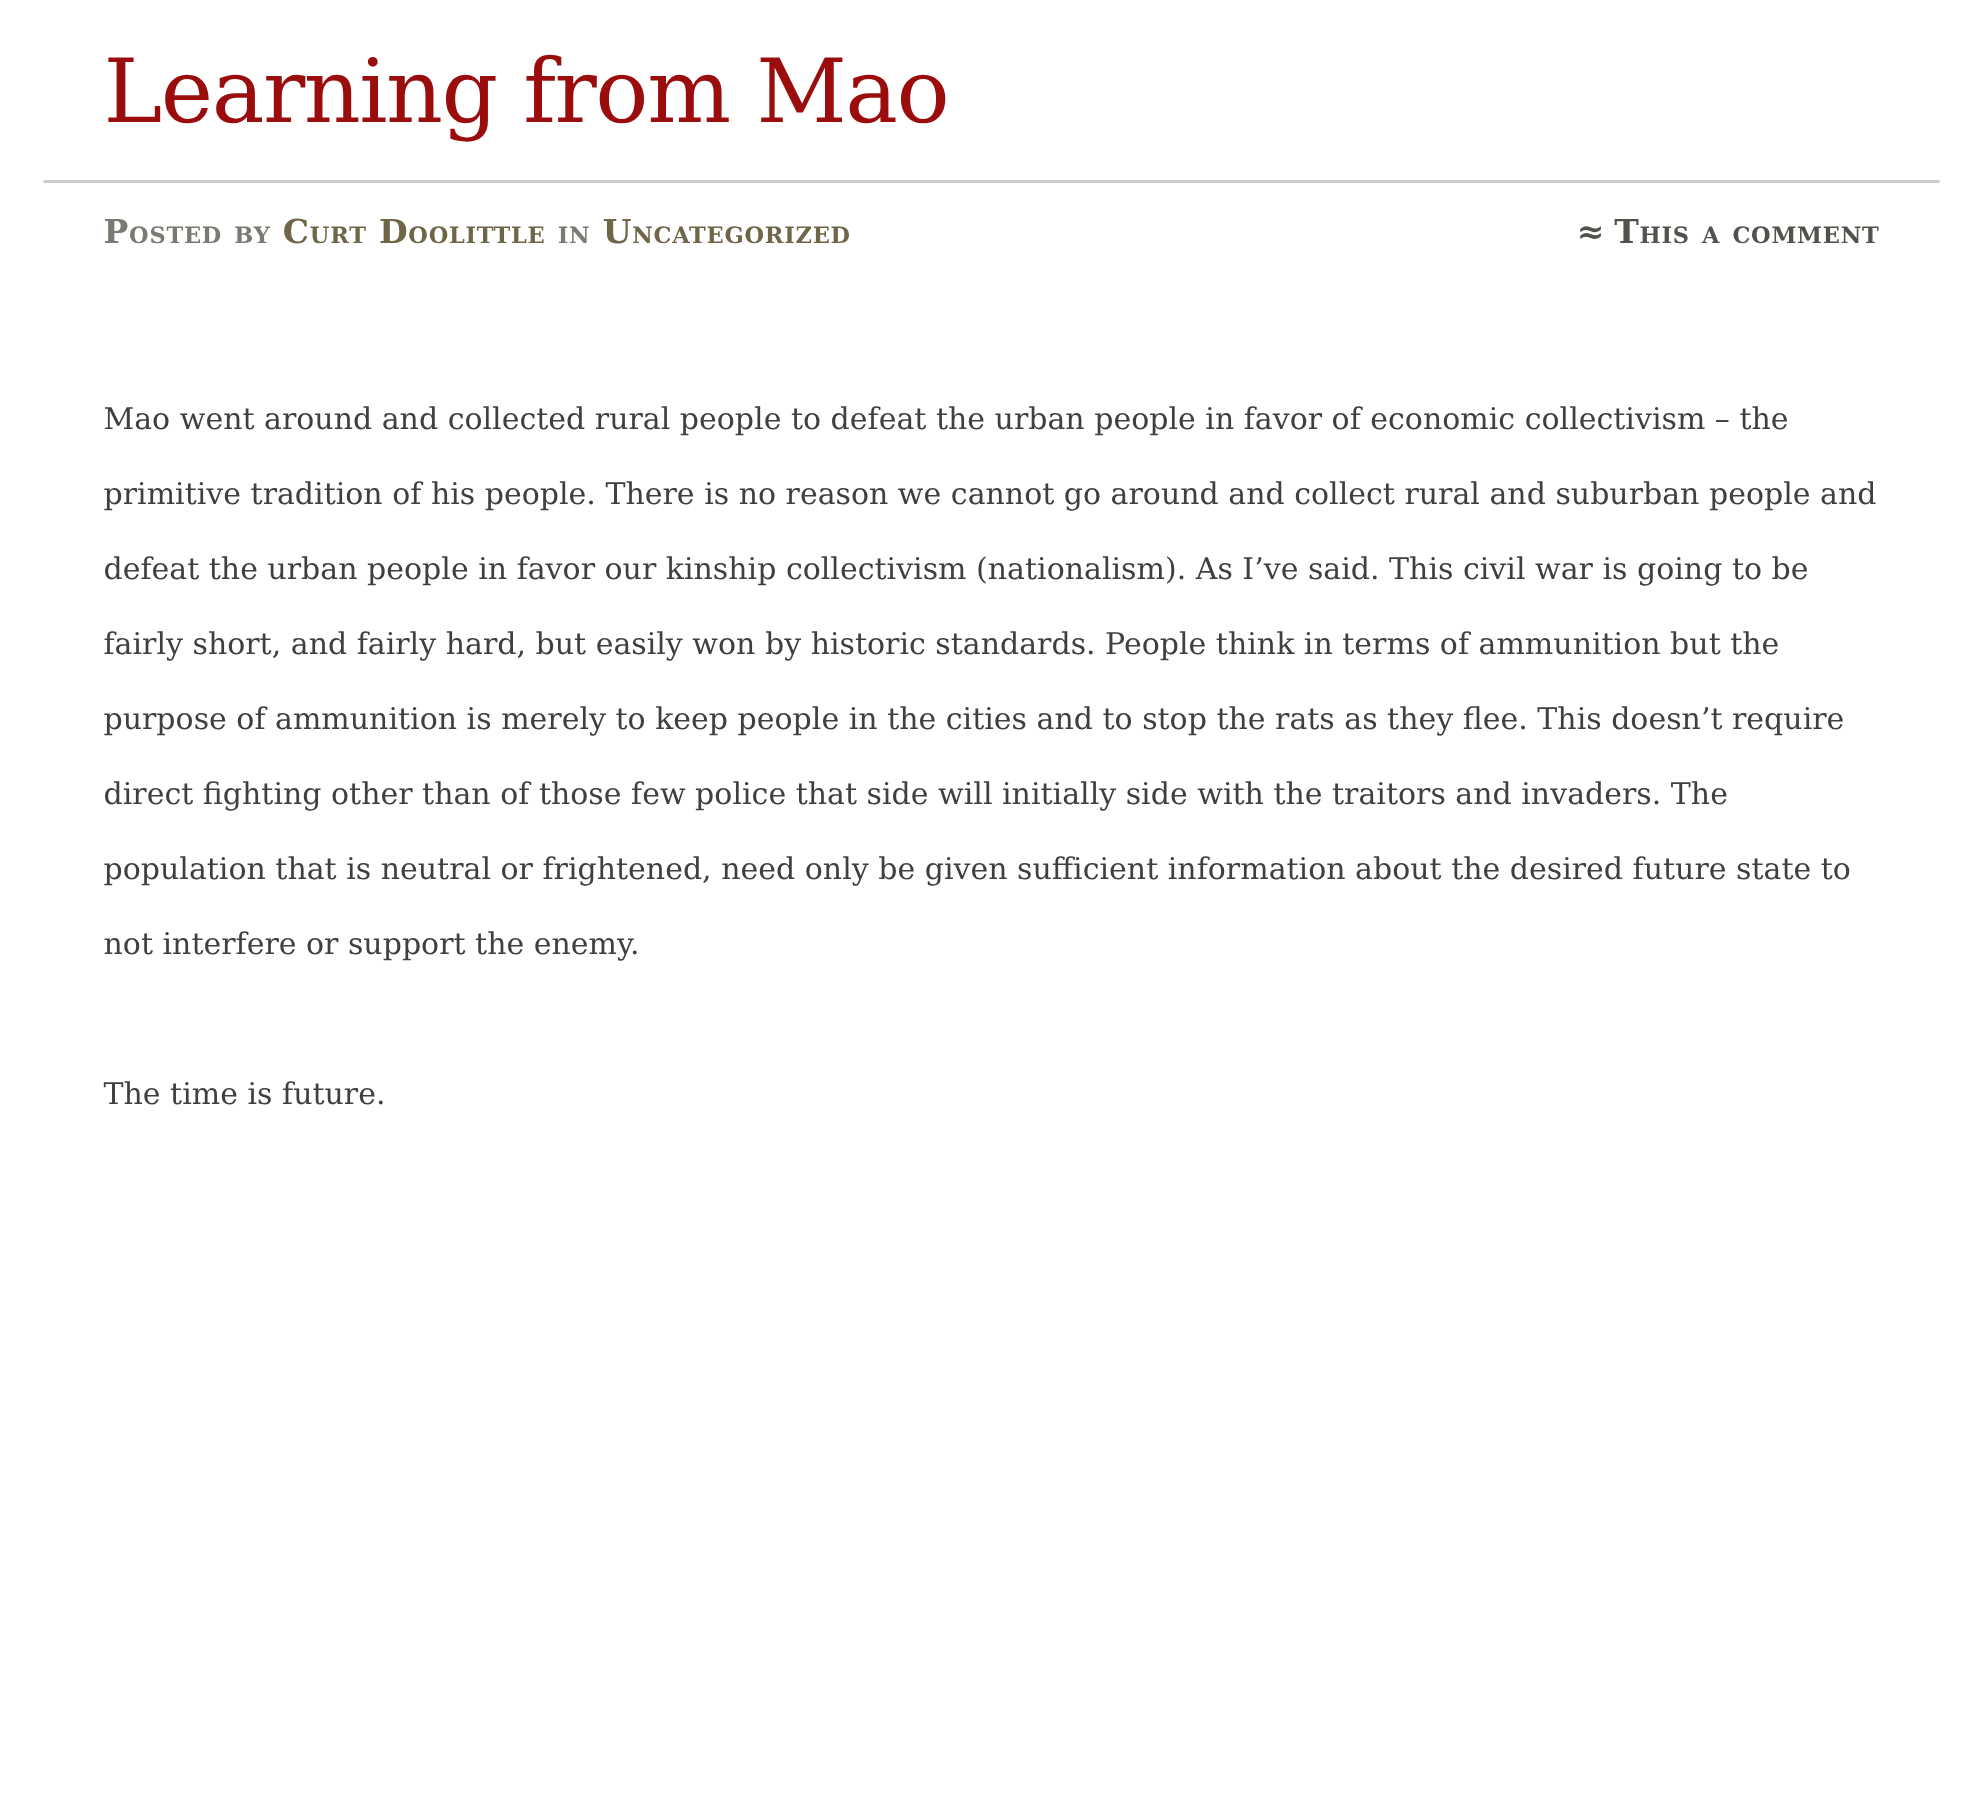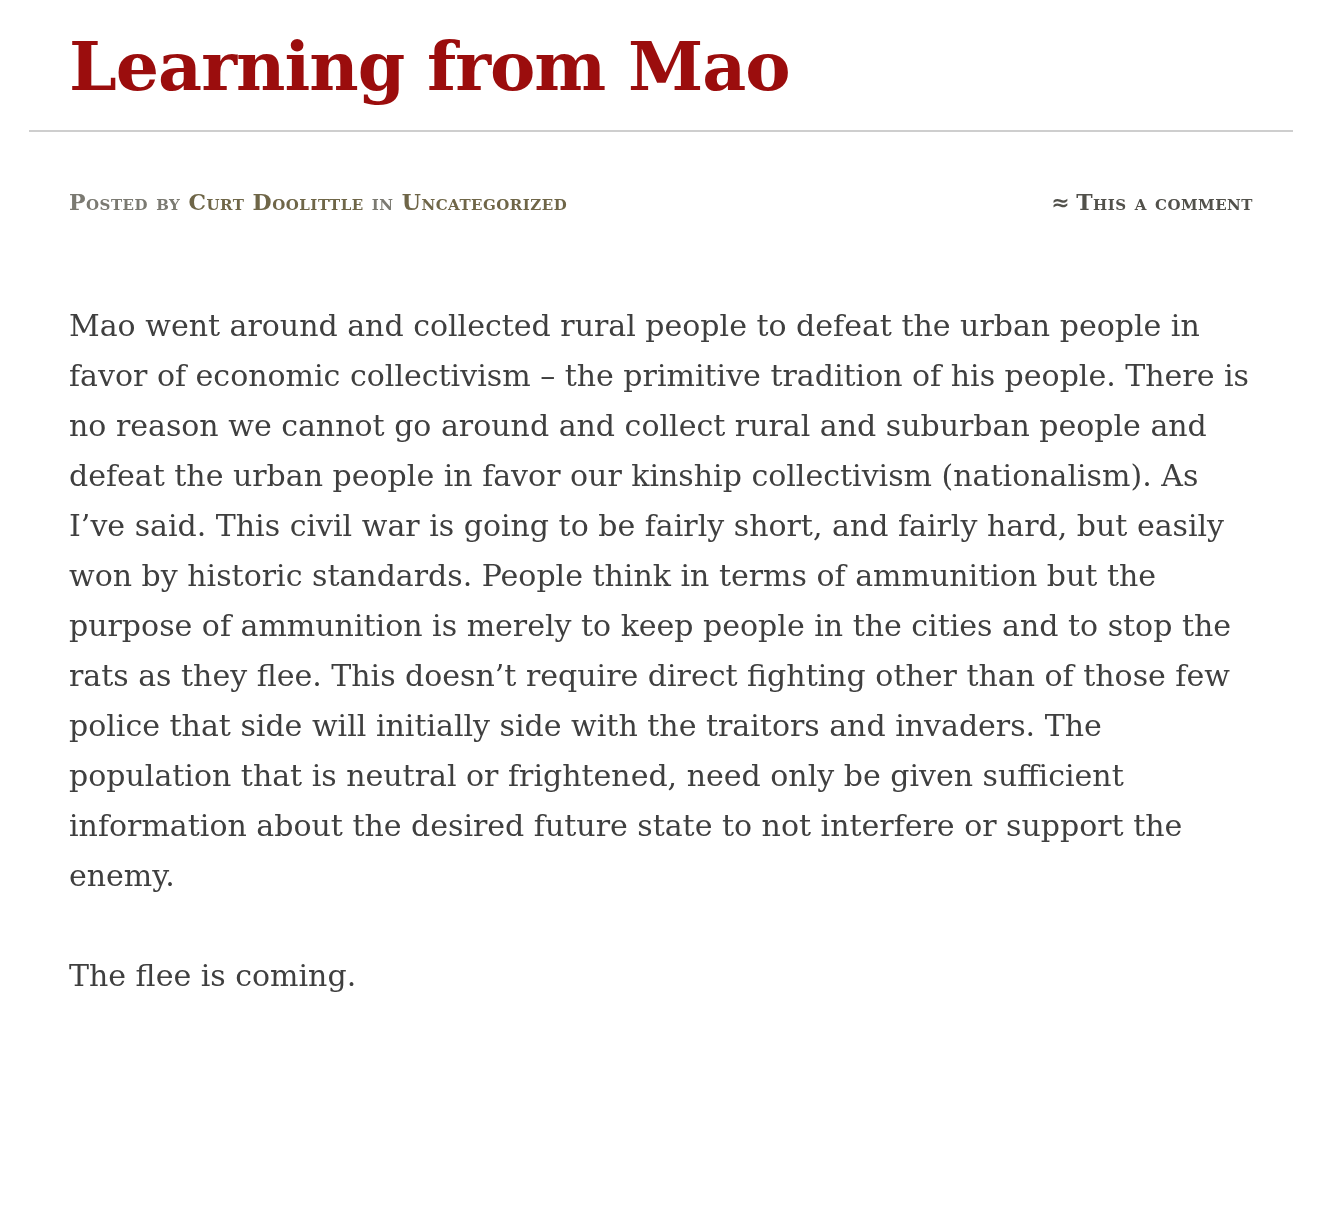--- a/index.html
+++ b/index.html
@@ -24,62 +24,62 @@
     font-family: "DejaVu Serif", "Liberation Serif", serif;
   }
   .container {
     margin: 0 29px;
   }
   .inner {
     padding: 0 40px;
   }
   .post-title {
     margin: 26px 0 24px 0;
-    font-size: 68px;
+    font-size: 59px;
     line-height: 1.18;
-    font-weight: bold;
+    font-weight: normal;
     color: var(--title-color);
     letter-spacing: -1px;
   }
   .divider {
     border: none;
     border-top: 2px solid var(--divider);
     margin: 0;
   }
   .meta-row {
     display: flex;
     justify-content: space-between;
     align-items: baseline;
     margin-top: 20px;
     font-variant: small-caps;
     font-weight: 700;
     font-size: 22px;
     letter-spacing: 0.5px;
     color: var(--meta-text);
   }
-  .meta-left { white-space: nowrap; margin-top: 37px; }
+  .meta-left { white-space: nowrap; }
   .meta-link {
     color: var(--meta-link);
     text-decoration: none;
     cursor: pointer;
   }
   .comment-link {
     color: var(--comment-link);
     text-decoration: none;
     cursor: pointer;
     white-space: nowrap;
   }
   .approx {
     font-variant: normal;
     margin-right: 6px;
   }
   .post-content {
     margin-top: 86px;
     color: var(--body-text);
-    font-size: 30px;
+    font-size: 20px;
     line-height: 50px;
   }
   .post-content p {
     margin: 0 0 50px 0;
   }
 </style>
 </head>
 <body>
 
 <div class="container">
@@ -100,16 +100,16 @@
         <span> </span>
         <a class="meta-link">Uncategorized</a>
       </div>
       <a class="comment-link">
         <span class="approx">≈</span><span>This a comment</span>
       </a>
     </div>
 
     <div class="post-content">
         <p>Mao went around and collected rural people to defeat the urban people in favor of economic collectivism – the primitive tradition of his people. There is no reason we cannot go around and collect rural and suburban people and defeat the urban people in favor our kinship collectivism (nationalism). As I’ve said. This civil war is going to be fairly short, and fairly hard, but easily won by historic standards. People think in terms of ammunition but the purpose of ammunition is merely to keep people in the cities and to stop the rats as they flee. This doesn’t require direct fighting other than of those few police that side will initially side with the traitors and invaders. The population that is neutral or frightened, need only be given sufficient information about the desired future state to not interfere or support the enemy.</p>
-        <p>The flee is coming.</p>
+        <p>The time is future.</p>
       </div>
   </div>
 </div>
 
 </body></html>

